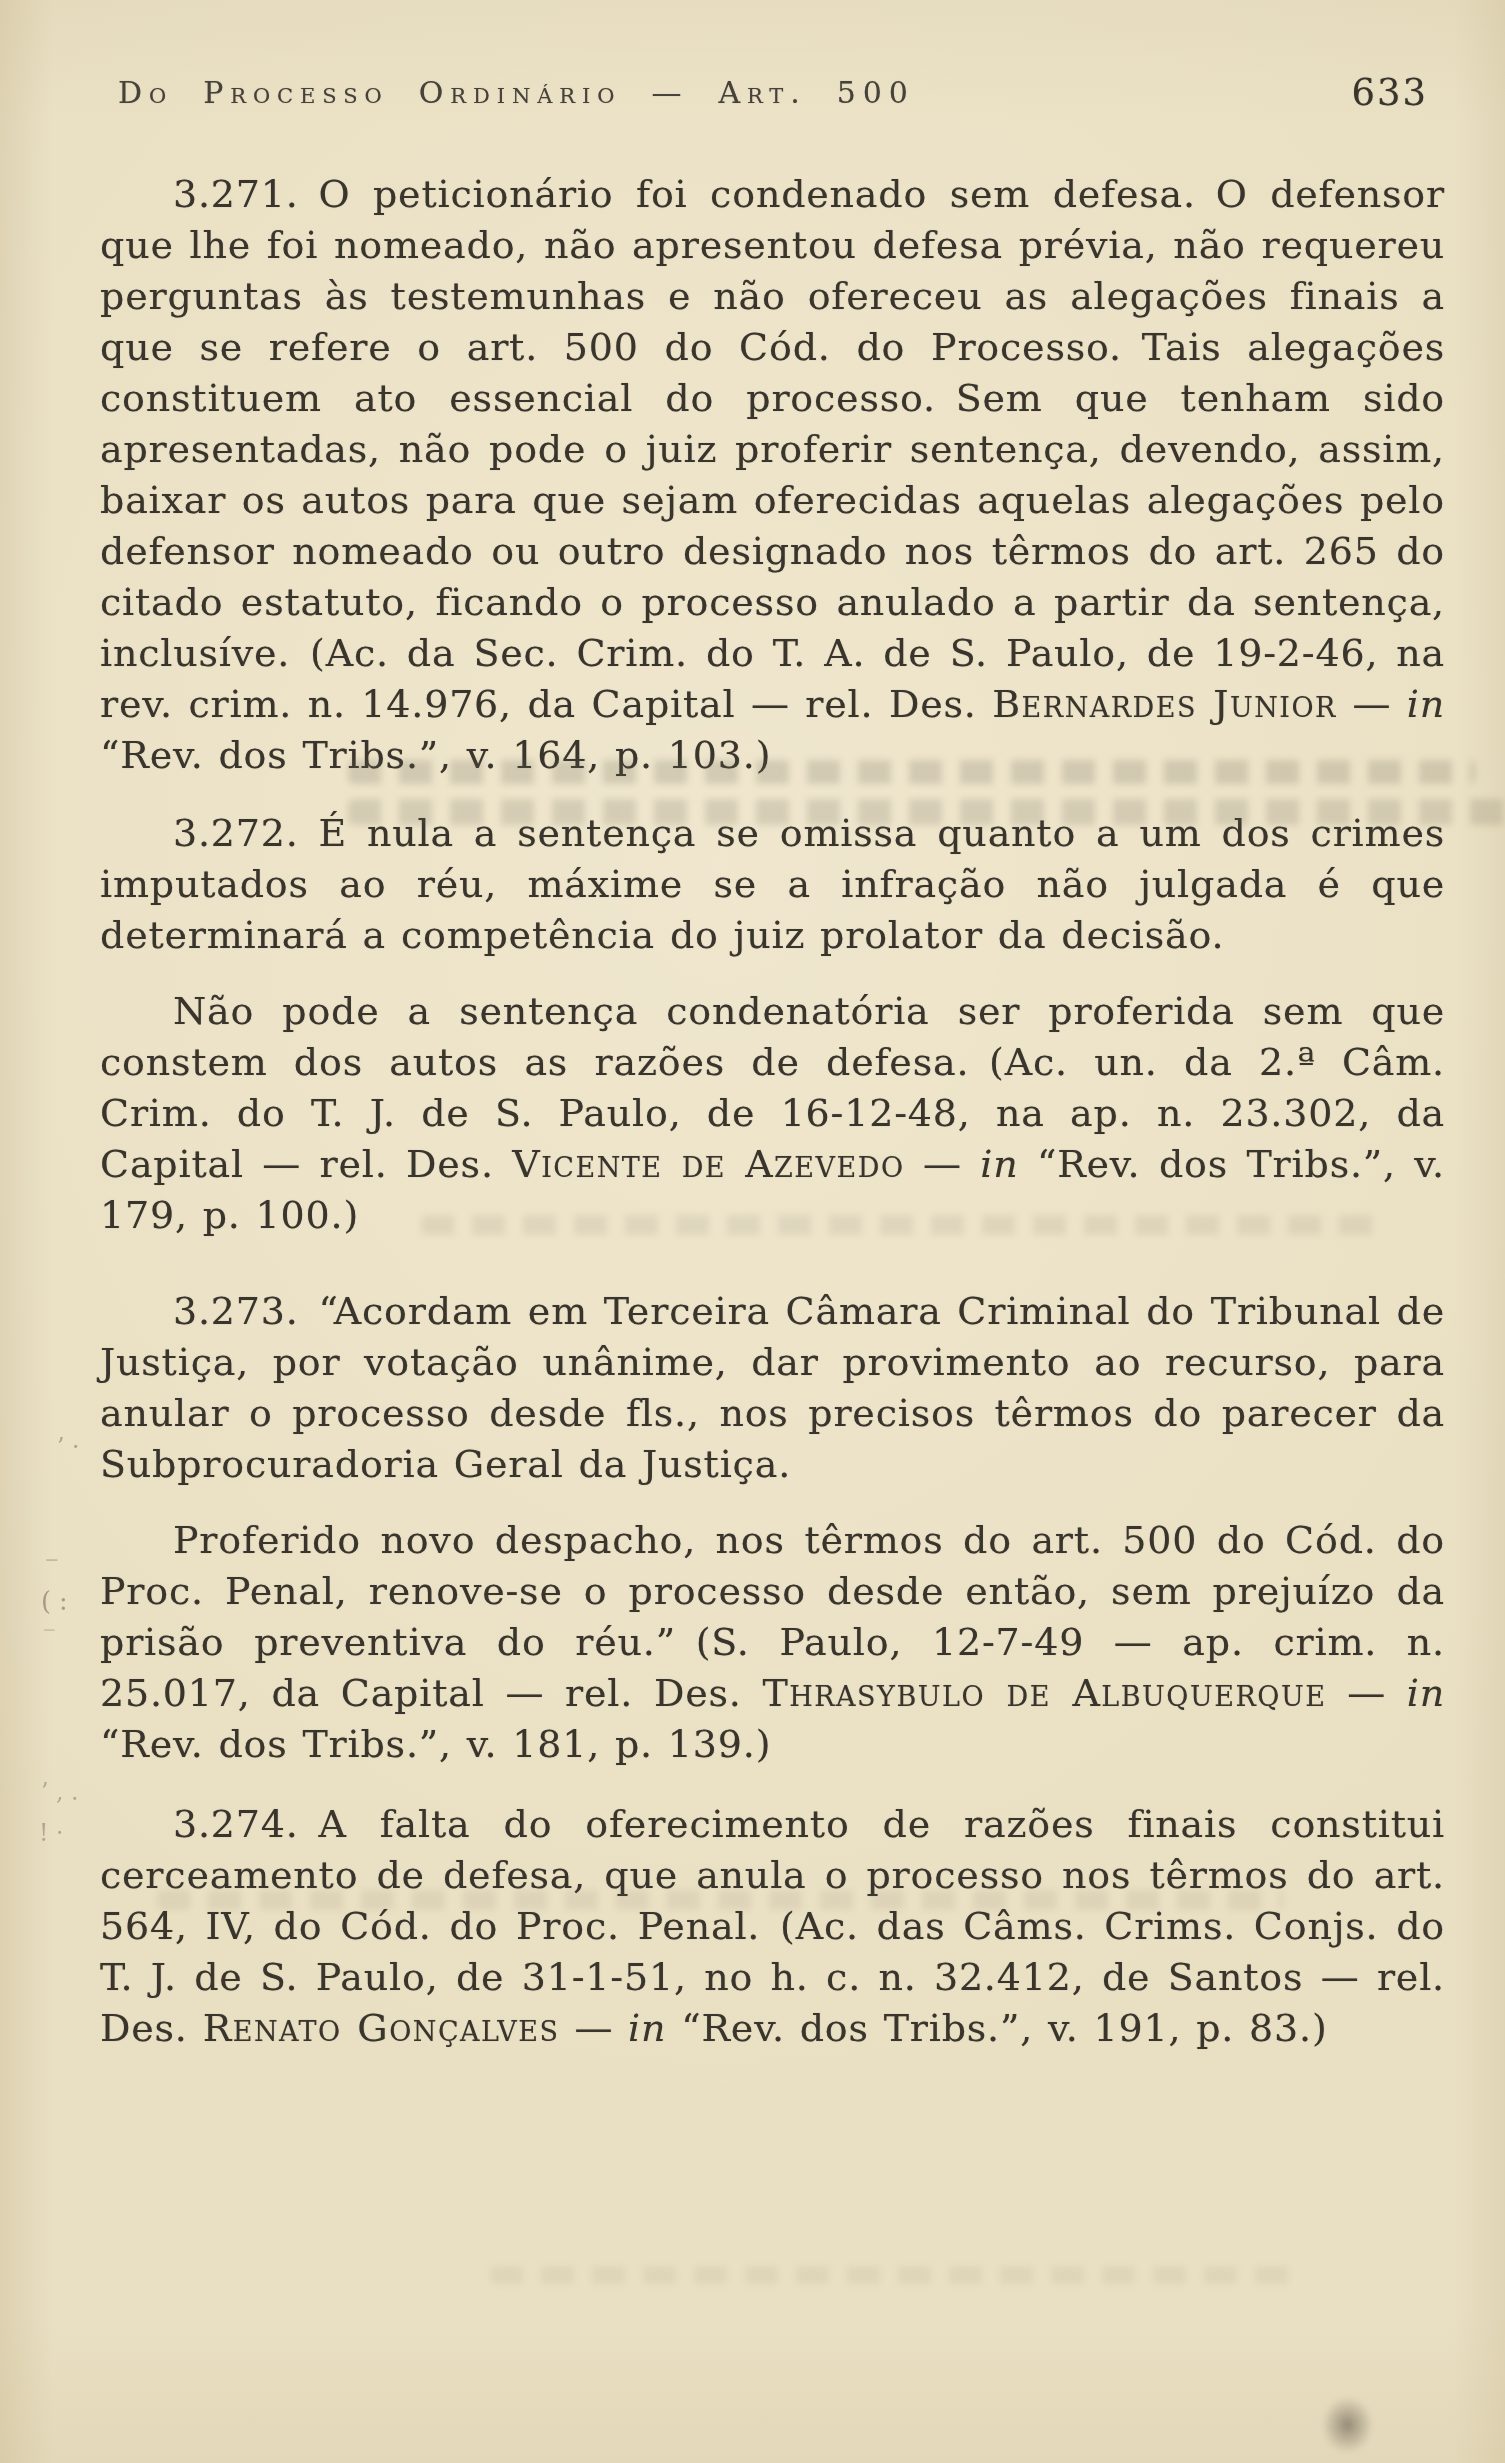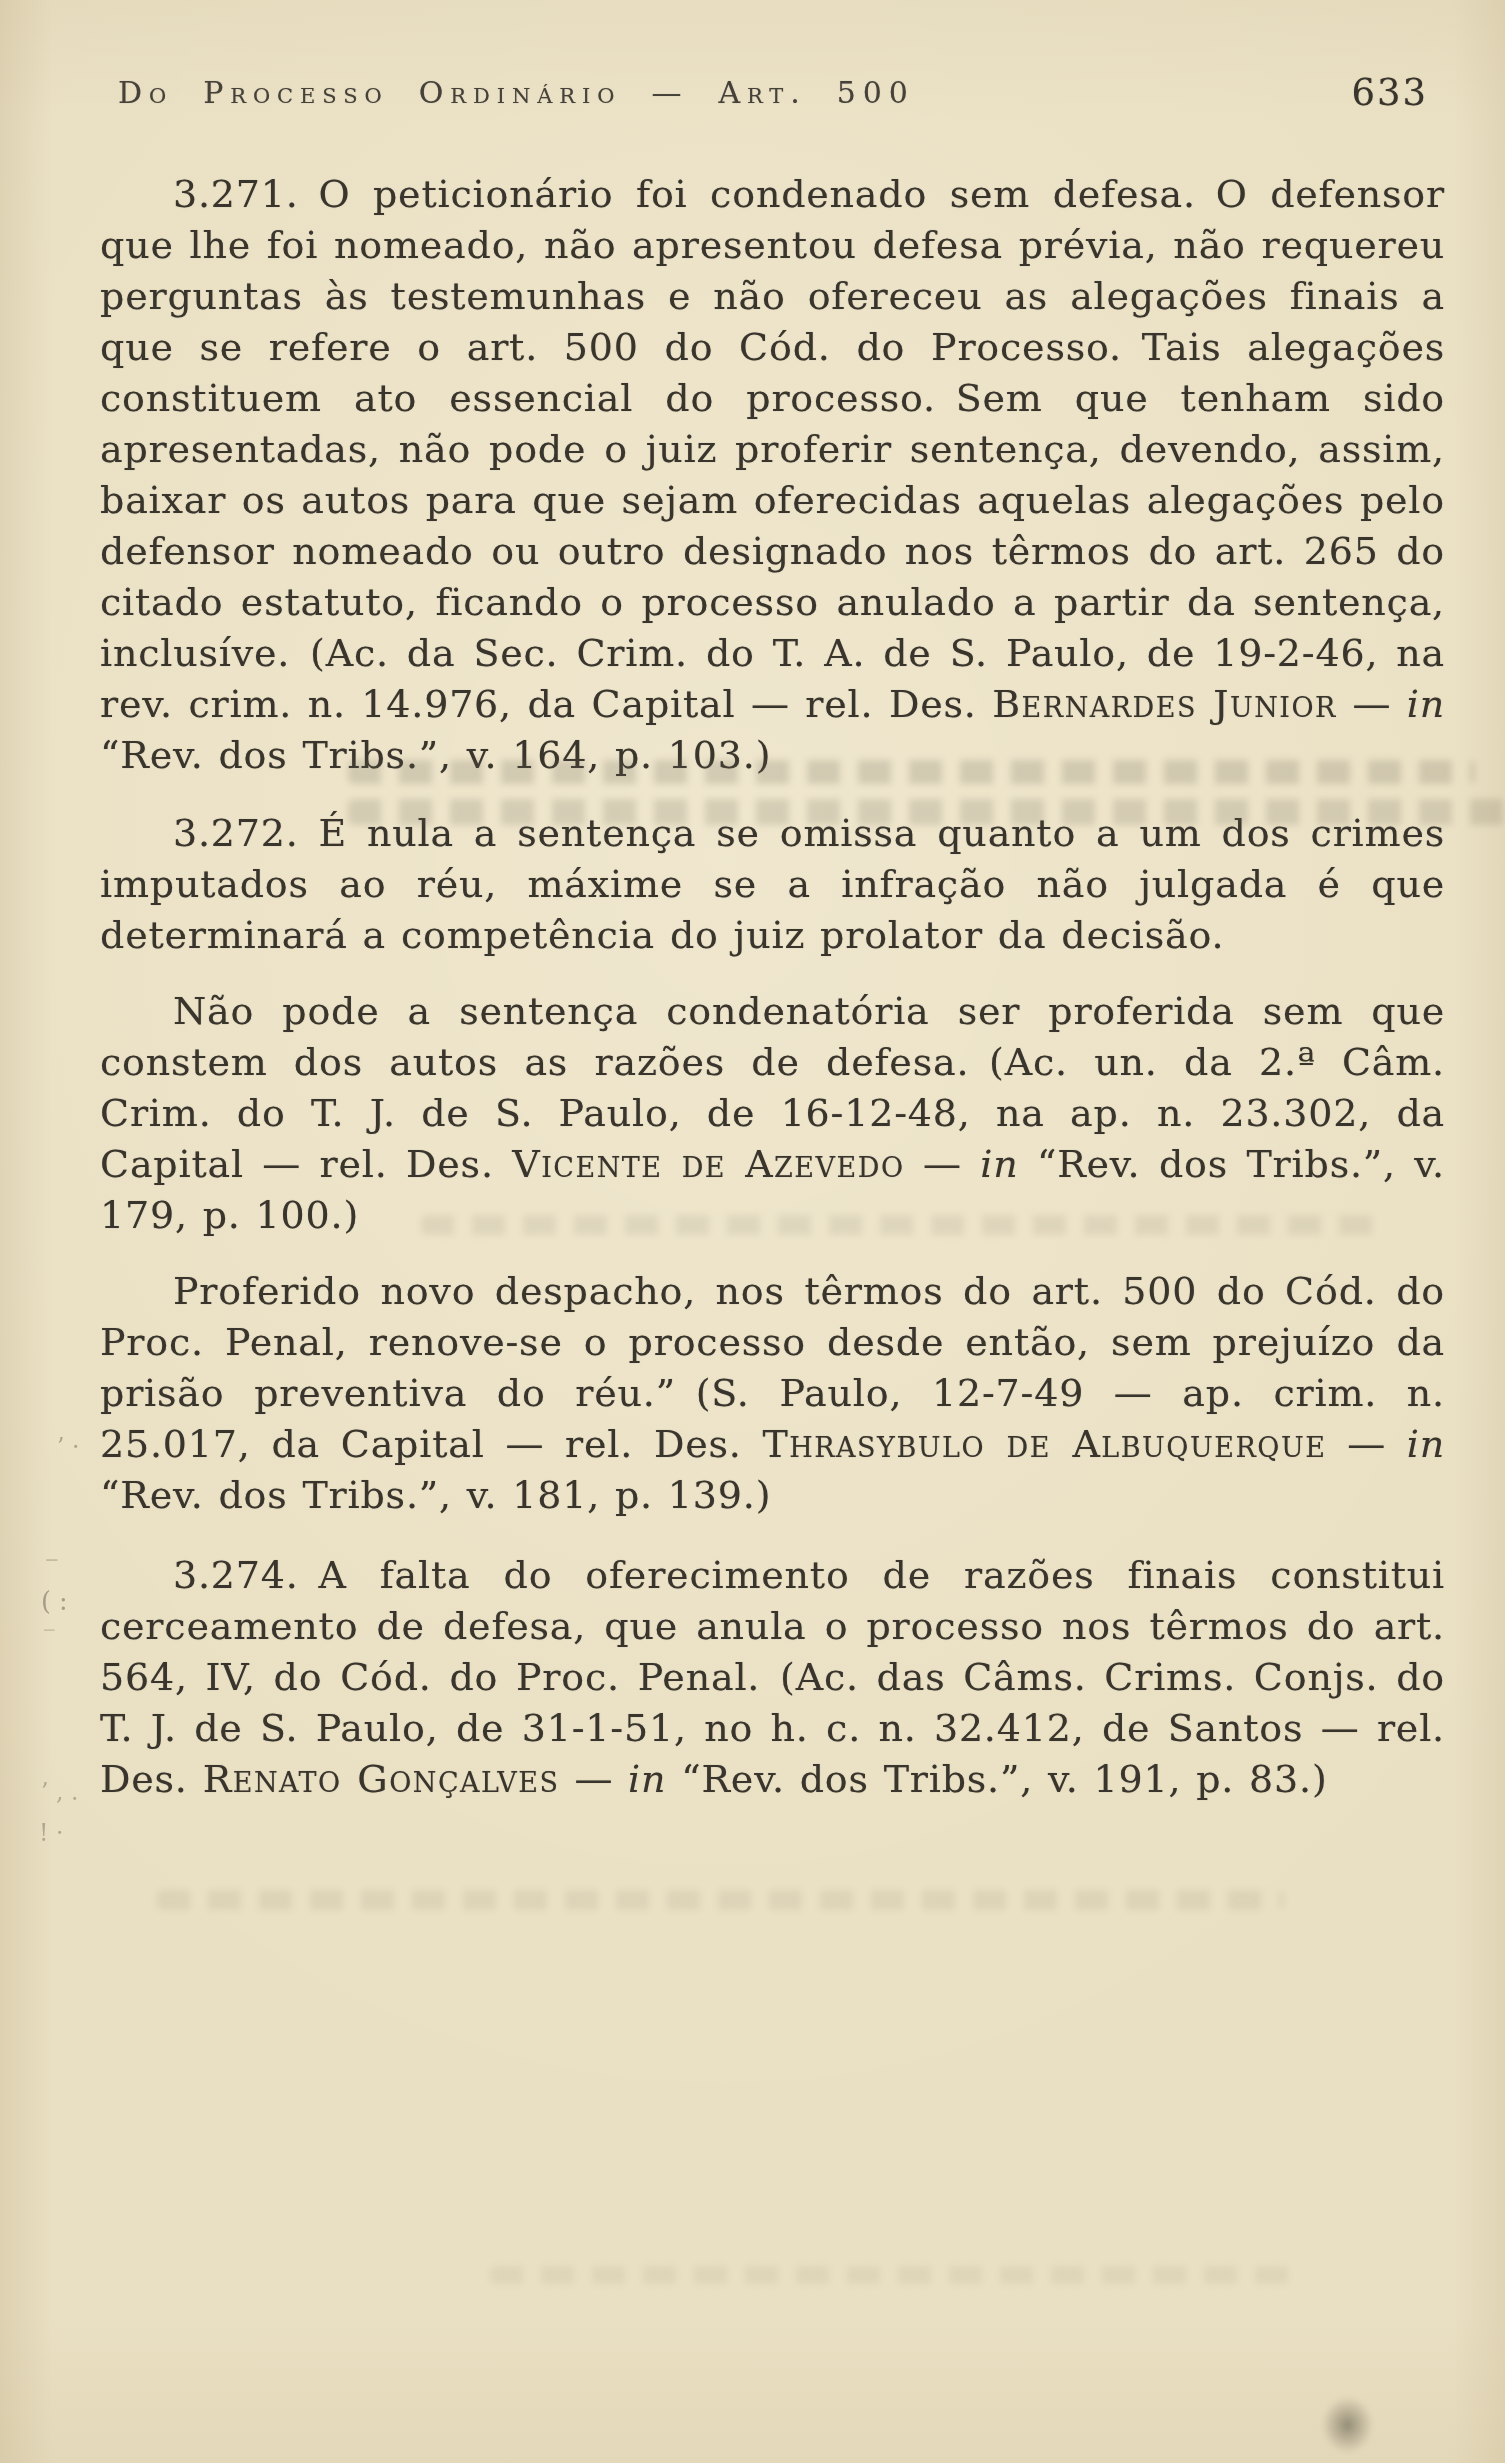--- a/index.html
+++ b/index.html
@@ -108,20 +108,21 @@
     <span class="running-title">Do Processo Ordinário — Art. 500</span>
     <span class="page-number">633</span>
   </div>
 
   <div class="body-col">
     <p class="para"><span>3.271. O peticionário foi condenado sem defesa. O defensor que lhe foi nomeado, não apresentou defesa prévia, não requereu perguntas às testemunhas e não ofereceu as alegações finais a que se refere o art. 500 do Cód. do Processo. Tais alegações constituem ato essencial do processo. Sem que tenham sido apresentadas, não pode o juiz proferir sentença, devendo, assim, baixar os autos para que sejam oferecidas aquelas alegações pelo defensor nomeado ou outro designado nos têrmos do art. 265 do citado estatuto, ficando o processo anulado a partir da sentença, inclusíve. (Ac. da Sec. Crim. do T. A. de S. Paulo, de 19-2-46, na rev. crim. n. 14.976, da Capital — rel. Des. </span><span class="sc">Bernardes Junior</span><span> — </span><span class="i">in</span><span> “Rev. dos Tribs.”, v. 164, p. 103.)</span></p>
 
     <p class="para mt-item-sm"><span>3.272. É nula a sentença se omissa quanto a um dos crimes imputados ao réu, máxime se a infração não julgada é que determinará a competência do juiz prolator da decisão.</span></p>
     <p class="para mt-sub"><span>Não pode a sentença condenatória ser proferida sem que constem dos autos as razões de defesa. (Ac. un. da 2.ª Câm. Crim. do T. J. de S. Paulo, de 16-12-48, na ap. n. 23.302, da Capital — rel. Des. </span><span class="sc">Vicente de Azevedo</span><span> — </span><span class="i">in</span><span> “Rev. dos Tribs.”, v. 179, p. 100.)</span></p>
 
+    <p class="para mt-item"><span>3.273. “Acordam em Terceira Câmara Criminal do Tribunal de Justiça, por votação unânime, dar provimento ao recurso, para anular o processo desde fls., nos precisos têrmos do parecer da Subprocuradoria Geral da Justiça.</span></p>
     <p class="para mt-sub"><span>Proferido novo despacho, nos têrmos do art. 500 do Cód. do Proc. Penal, renove-se o processo desde então, sem prejuízo da prisão preventiva do réu.” (S. Paulo, 12-7-49 — ap. crim. n. 25.017, da Capital — rel. Des. </span><span class="sc">Thrasybulo de Albuquerque</span><span> — </span><span class="i">in</span><span> “Rev. dos Tribs.”, v. 181, p. 139.)</span></p>
 
     <p class="para mt-item-lg"><span>3.274. A falta do oferecimento de razões finais constitui cerceamento de defesa, que anula o processo nos têrmos do art. 564, IV, do Cód. do Proc. Penal. (Ac. das Câms. Crims. Conjs. do T. J. de S. Paulo, de 31-1-51, no h. c. n. 32.412, de Santos — rel. Des. </span><span class="sc">Renato Gonçalves</span><span> — </span><span class="i">in</span><span> “Rev. dos Tribs.”, v. 191, p. 83.)</span></p>
 
   </div>
 
   <div class="artifacts">
       <span class="mark" style="left: 57px; top: 1433px; font-size: 23.5px; opacity: 0.5;">’ ·</span>
       <span class="mark" style="left: 45px; top: 1543px; font-size: 27.4px; opacity: 0.3;">–</span>
       <span class="mark" style="left: 41px; top: 1586px; font-size: 25.5px; opacity: 0.55;">( :</span>

